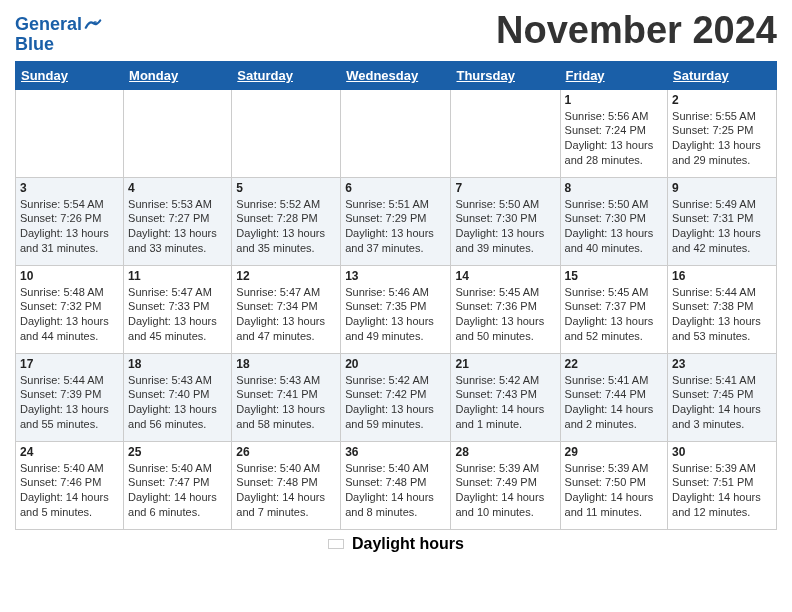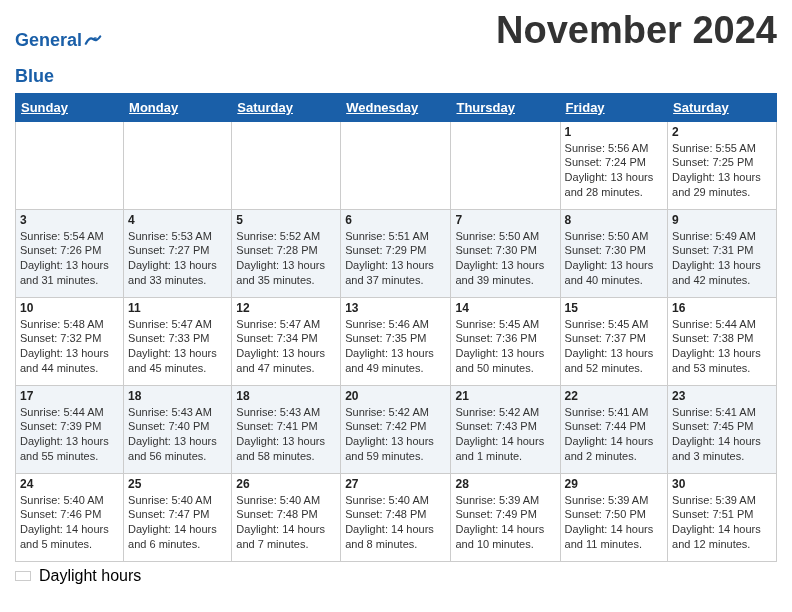--- a/index.html
+++ b/index.html
@@ -31,21 +31,20 @@
     .logo-text span.blue { color: #1a5fa8; }
     .logo-bird {
       width: 18px;
       height: 14px;
       display: inline-block;
     }
     .logo-row {
       display: flex;
       align-items: center;
       gap: 2px;
-      margin-top: 16px;
     }
     .title-area {
       text-align: right;
       flex: 1;
     }
     .month-title {
       font-size: 38px;
       font-weight: bold;
       color: #333;
       line-height: 1.1;
@@ -93,23 +92,24 @@
       font-size: 11px;
       color: #333;
       line-height: 1.35;
     }
     .empty-cell {
       background: #fff !important;
     }
     .footer-row {
       display: flex;
       align-items: center;
-      justify-content: flex-start;
+      justify-content: center;
       gap: 8px;
       margin-top: 5px;
+      font-weight: bold;
     }
     .legend-box {
       width: 16px;
       height: 10px;
       background: #fff;
       border: 1px solid #ccc;
       display: inline-block;
     }
   </style>
 </head>
@@ -262,21 +262,21 @@
         </td>
         <td>
           <span class="day-num">25</span>
           <div class="day-info">Sunrise: 5:40 AM<br>Sunset: 7:47 PM<br>Daylight: 14 hours and 6 minutes.</div>
         </td>
         <td>
           <span class="day-num">26</span>
           <div class="day-info">Sunrise: 5:40 AM<br>Sunset: 7:48 PM<br>Daylight: 14 hours and 7 minutes.</div>
         </td>
         <td>
-          <span class="day-num">27</span>
+          <span class="day-num">36</span>
           <div class="day-info">Sunrise: 5:40 AM<br>Sunset: 7:48 PM<br>Daylight: 14 hours and 8 minutes.</div>
         </td>
         <td>
           <span class="day-num">28</span>
           <div class="day-info">Sunrise: 5:39 AM<br>Sunset: 7:49 PM<br>Daylight: 14 hours and 10 minutes.</div>
         </td>
         <td>
           <span class="day-num">29</span>
           <div class="day-info">Sunrise: 5:39 AM<br>Sunset: 7:50 PM<br>Daylight: 14 hours and 11 minutes.</div>
         </td>

